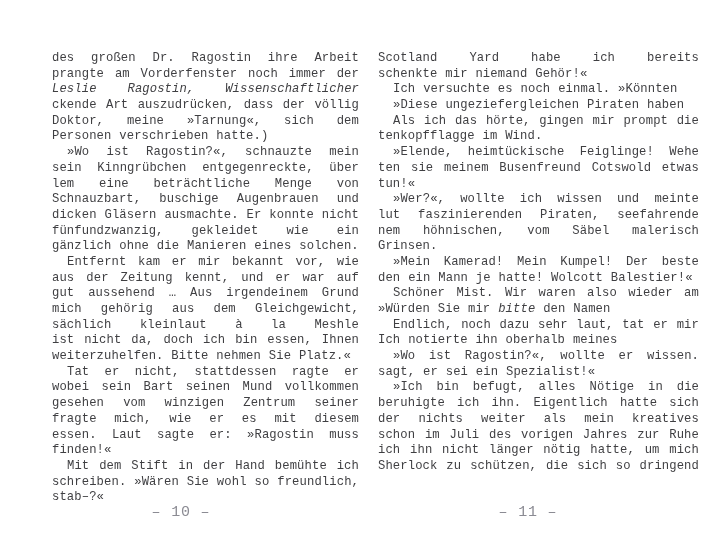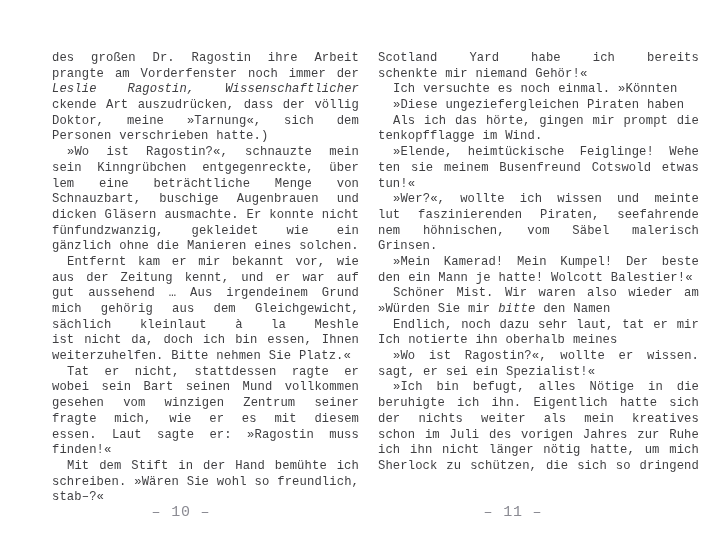--- a/index.html
+++ b/index.html
@@ -40,21 +40,21 @@
     position: absolute;
     top: 507px;
     font-size: 15px;
     line-height: 12px;
     color: #8b8b93;
     letter-spacing: 0.8px;
     transform: translateX(-50%);
     white-space: nowrap;
   }
   .folio-left  { left: 181px; }
-  .folio-right { left: 513px; }
+  .folio-right { left: 528px; }
 </style>
 </head>
 <body>
 
 <div class="spread">
   <div class="page page-left">
       <div class="line j"><span>des großen Dr. Ragostin ihre Arbeit verrichtete. Immerhin</span></div>
       <div class="line j"><span>prangte am Vorderfenster noch immer der Schriftzug: </span><span class="it">Dr.</span></div>
       <div class="line j"><span class="it">Leslie Ragostin, Wissenschaftlicher Perditor</span><span>. (Eine beeindru-</span></div>
       <div class="line j"><span>ckende Art auszudrücken, dass der völlig frei erfundene</span></div>

